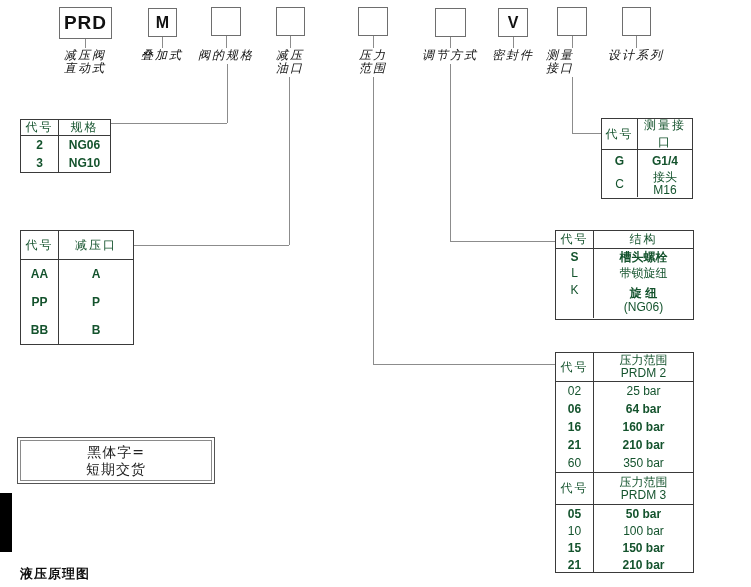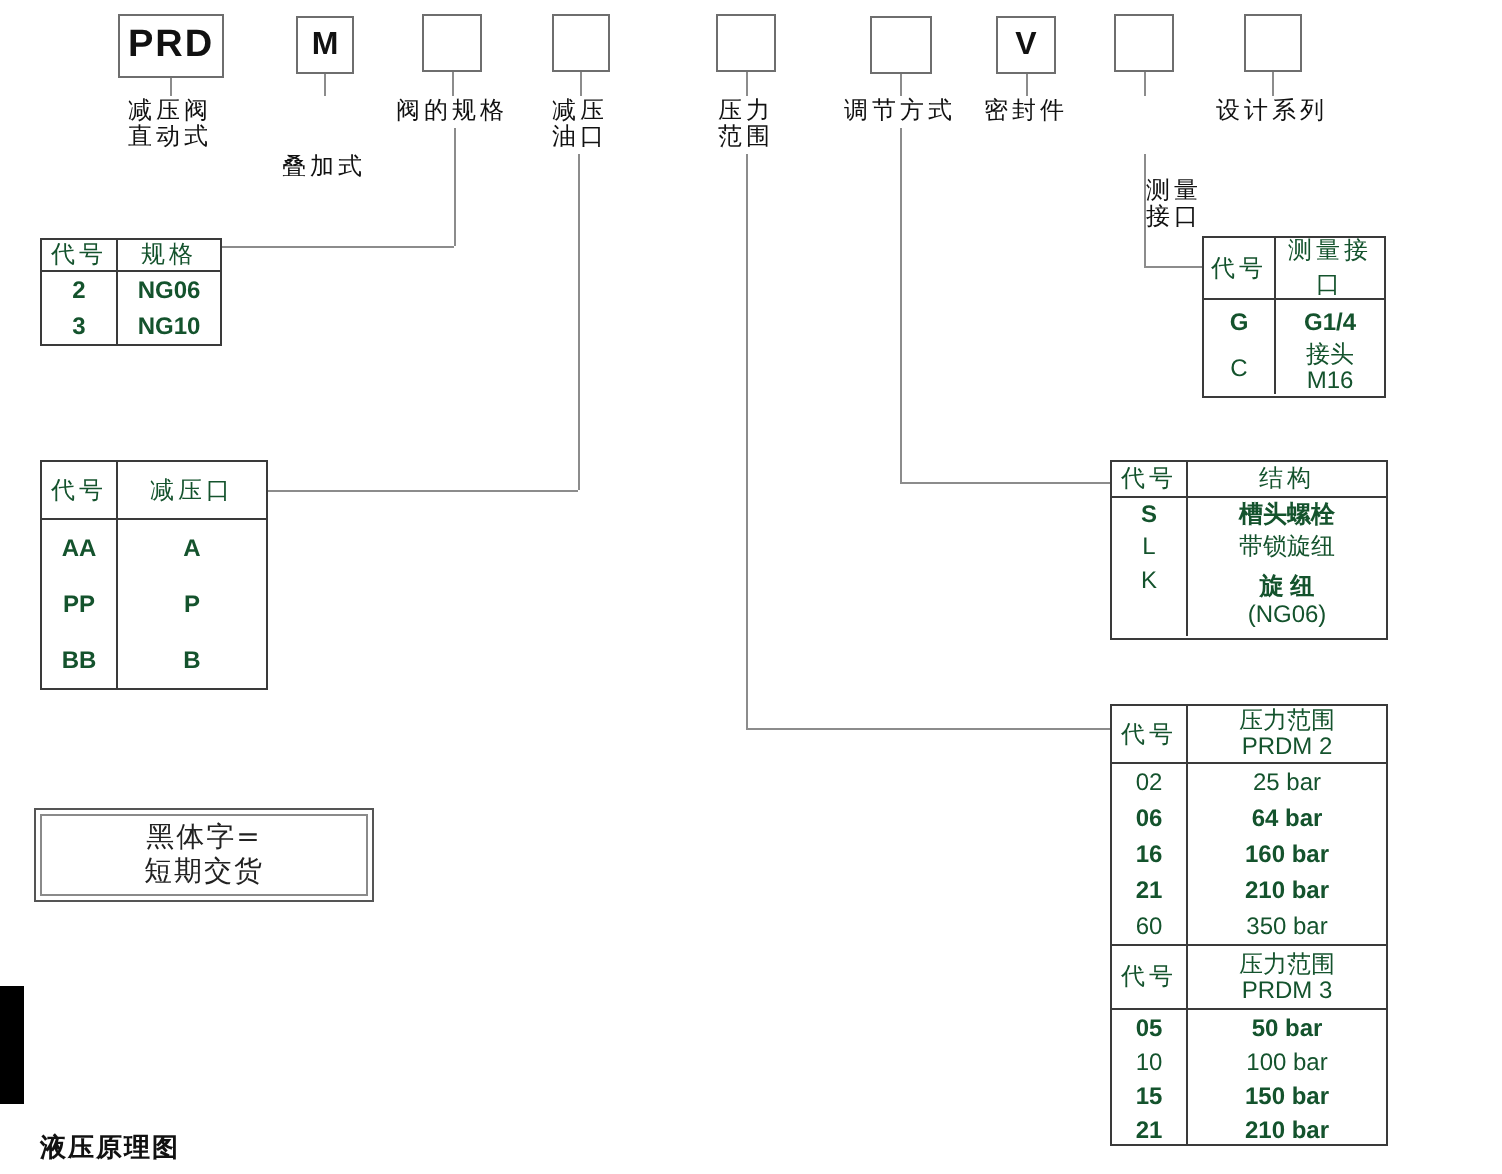--- a/index.html
+++ b/index.html
@@ -19,25 +19,25 @@
   #box-size{left:211px;top:7px;width:30px;height:29px;}
   #box-port{left:276px;top:7px;width:29px;height:29px;}
   #box-pressure{left:358px;top:7px;width:30px;height:29px;}
   #box-adjust{left:435px;top:8px;width:31px;height:29px;}
   #box-seal{left:498px;top:8px;width:30px;height:29px;}
   #box-gauge{left:557px;top:7px;width:30px;height:29px;}
   #box-series{left:622px;top:7px;width:29px;height:29px;}
 
   .box-label{
     position:absolute;top:49px;width:90px;text-align:center;
-    font-size:12px;line-height:13px;letter-spacing:2px;white-space:pre-line;color:#111;
-  }
-  #lbl-prd{left:40px;}  #lbl-m{left:117px;margin-top:28px;} #lbl-size{left:181px;}
+    font-size:12px;line-height:13px;letter-spacing:2px;white-space:pre-line;color:#111;font-style:italic;
+  }
+  #lbl-prd{left:40px;}  #lbl-m{left:117px;} #lbl-size{left:181px;}
   #lbl-port{left:245px;} #lbl-pressure{left:328px;} #lbl-adjust{left:405px;}
-  #lbl-seal{left:468px;} #lbl-gauge{left:542px;margin-top:40px;} #lbl-series{left:591px;}
+  #lbl-seal{left:468px;} #lbl-gauge{left:515px;} #lbl-series{left:591px;}
 
   .vline,.hline{position:absolute;background:#8c8c8c;}
   .vline{width:1px;} .hline{height:1px;}
   
   #t1{left:85px;top:39px;height:9px;} #t2{left:162px;top:37px;height:11px;}
   #t3{left:226px;top:36px;height:12px;} #t4{left:290px;top:36px;height:12px;}
   #t5{left:373px;top:36px;height:12px;} #t6{left:450px;top:37px;height:11px;}
   #t7{left:513px;top:37px;height:11px;} #t8{left:572px;top:36px;height:12px;}
   #t9{left:636px;top:36px;height:12px;}
   
@@ -86,21 +86,21 @@
   #tbl-adjust .krow-note{font-weight:normal;}
 
   #tbl-pressure{left:555px;top:352px;width:139px;height:221px;}
   #tbl-pressure .c1{width:38px;}
   #tbl-pressure .tr.head{height:28px;}
   #tbl-pressure .tr.head2{height:31px;}
   #tbl-pressure .tr.data{height:18px;}
   #tbl-pressure .tr.data2{height:17px;}
 
   
-  #legend{position:absolute;left:17px;top:404px;width:170px;height:47px;box-sizing:border-box;border:1px solid #555;}
+  #legend{position:absolute;left:17px;top:437px;width:198px;height:47px;box-sizing:border-box;border:1px solid #555;}
   #legend .inner{
     position:absolute;inset:2px;border:1px solid #8a8a8a;
     display:flex;align-items:center;justify-content:center;text-align:center;
     font-family:"DejaVu Serif","Liberation Serif",serif;font-size:14px;line-height:17px;
     letter-spacing:1px;color:#222;white-space:pre-line;
   }
 
   #edge-marker{position:absolute;left:0;top:493px;width:12px;height:59px;background:#000;}
   #caption{position:absolute;left:20px;top:565px;font-size:13px;font-weight:bold;letter-spacing:1px;color:#111;}
 </style>

